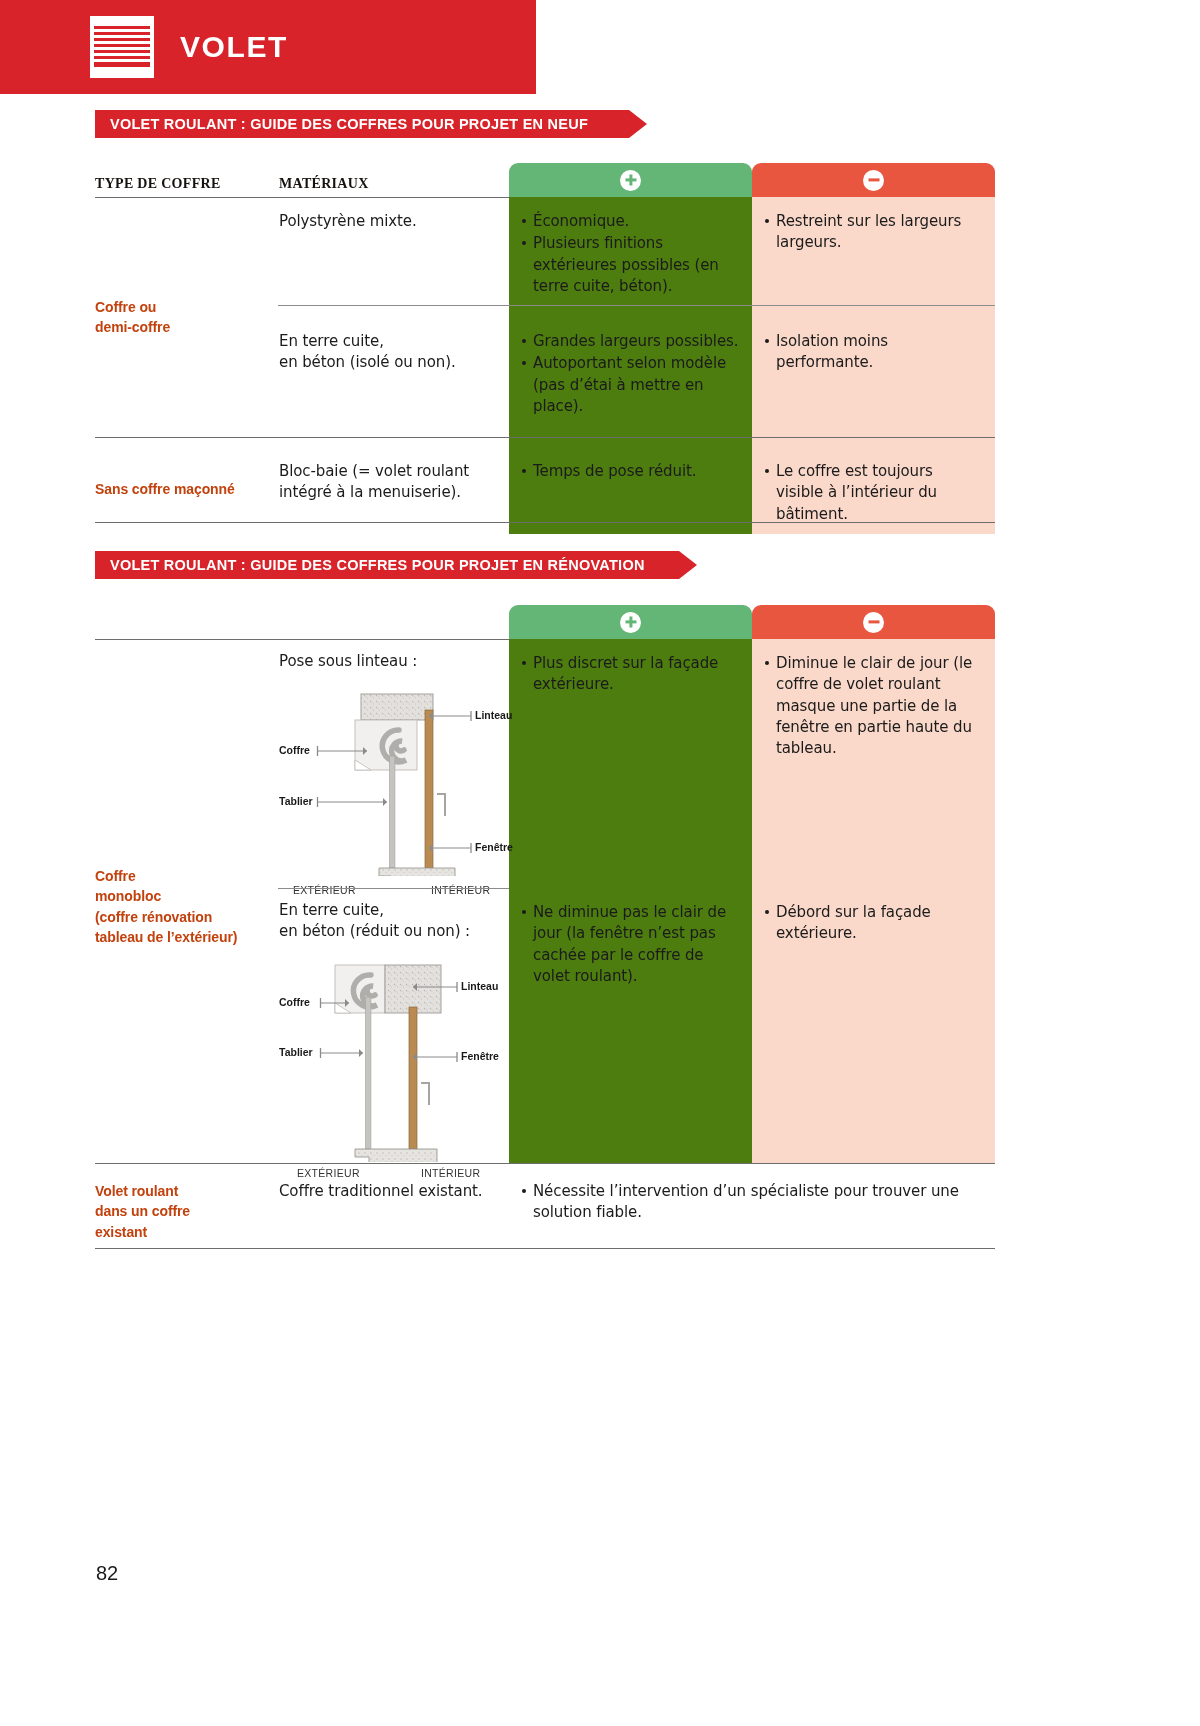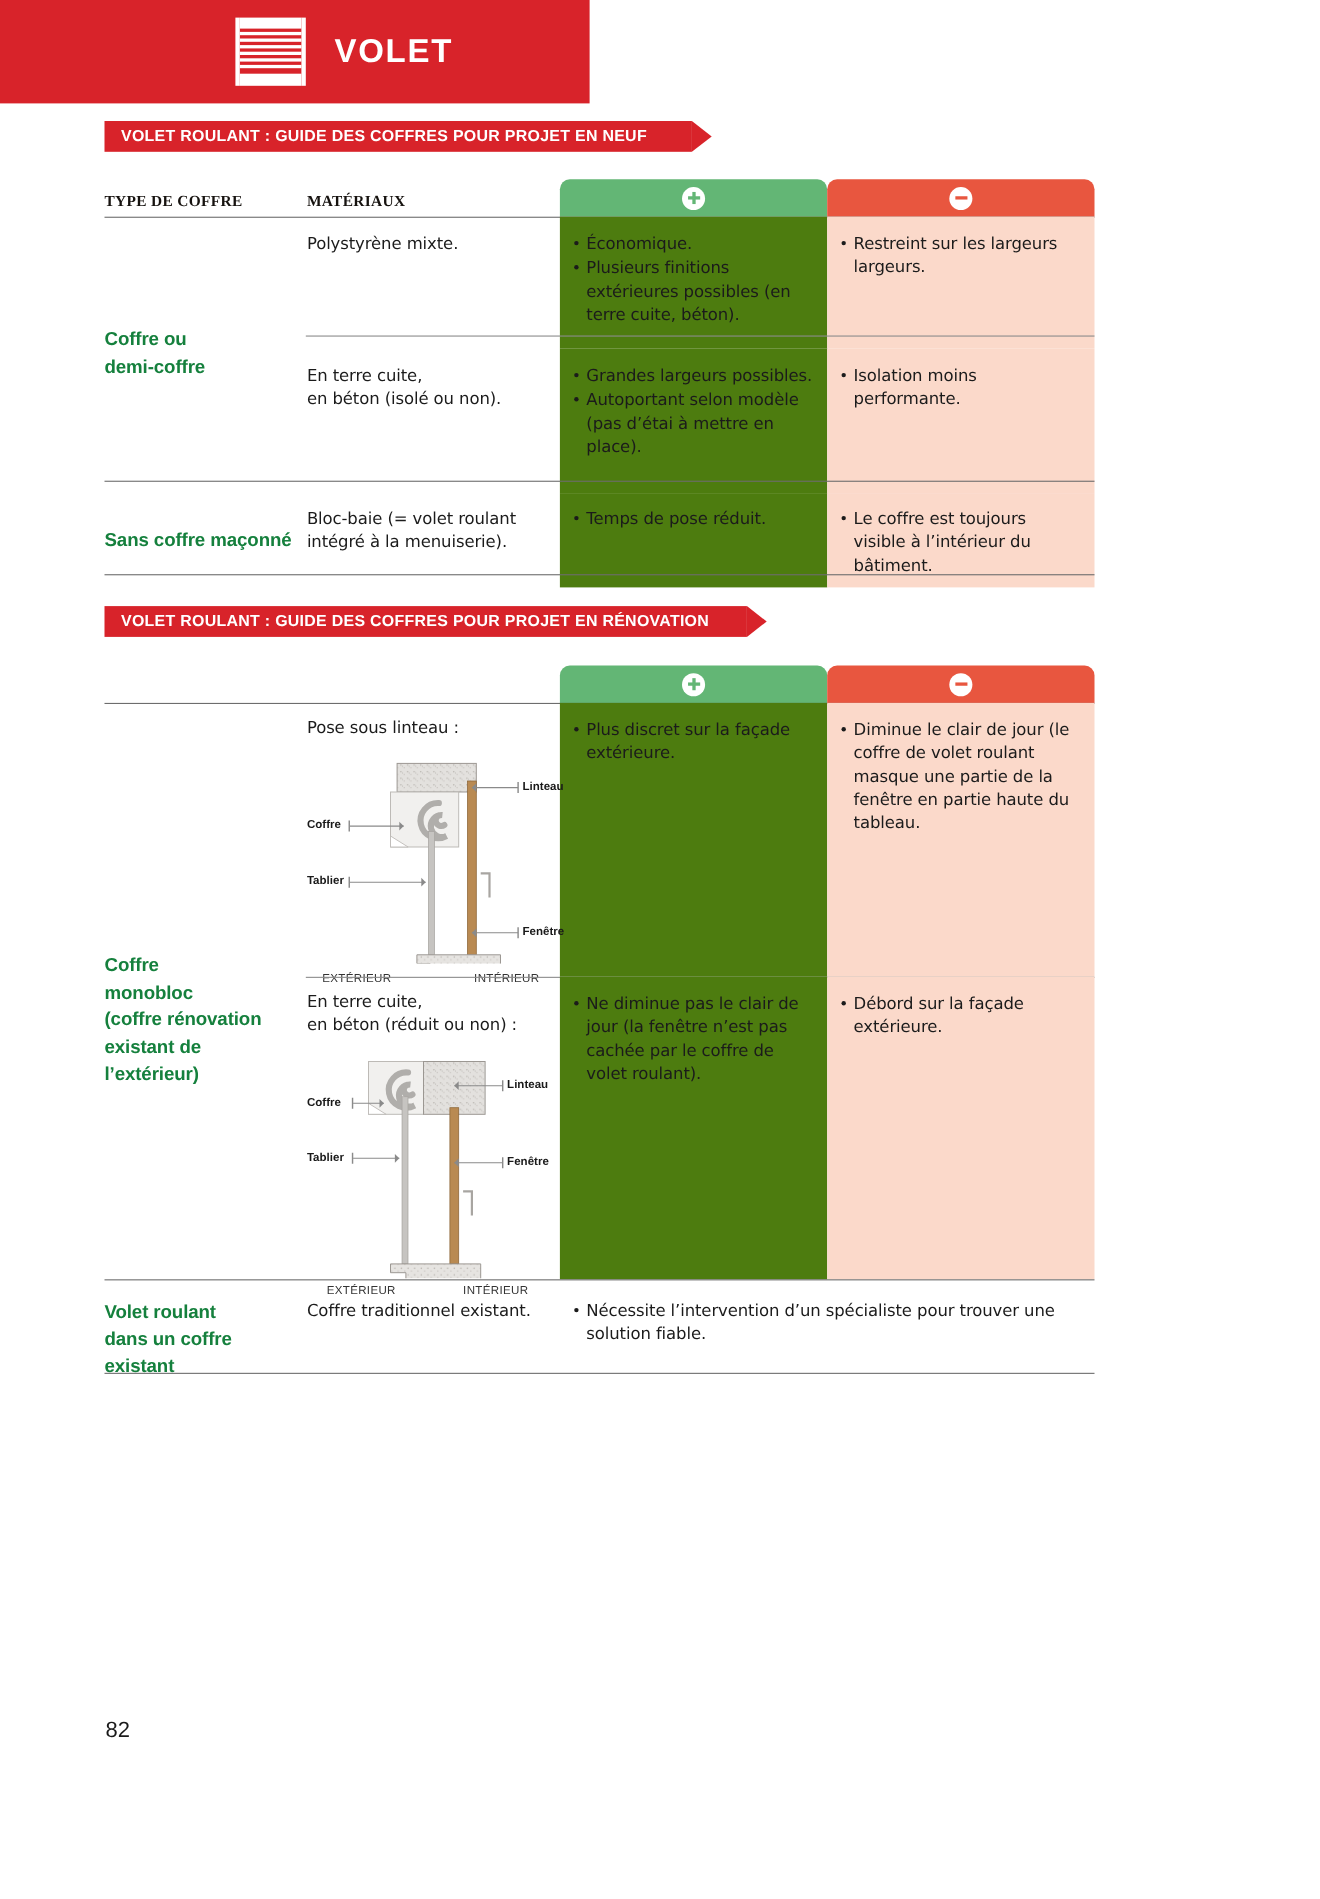--- a/index.html
+++ b/index.html
@@ -7,21 +7,21 @@
     width:1200px;height:1726px;position:relative;
     font-family:"Liberation Sans","DejaVu Sans",sans-serif;
     color:#1a1a1a;
     -webkit-font-smoothing:antialiased;
   }
   .page{position:relative;width:1200px;height:1726px;overflow:hidden;background:#fff;}
 
   
   .banner{
     position:absolute;left:0;top:0;width:536px;height:94px;background:#d8232a;
-    display:flex;align-items:center;justify-content:center;
+    display:flex;align-items:center;
   }
   .banner-icon{
     width:56px;height:62px;margin-left:94px;position:relative;flex:none;
   }
   .banner-icon .slat{position:absolute;left:0;width:56px;background:#fff;}
   .banner-title{
     margin-left:30px;color:#fff;font-size:30px;font-weight:bold;letter-spacing:1.6px;
     font-family:"Liberation Sans",sans-serif;
   }
 
@@ -69,21 +69,21 @@
 
   .sep{position:absolute;left:0;width:900px;height:0;border-top:1.4px solid #6d6d6d;}
   .sep-thin{position:absolute;left:183px;width:717px;height:0;border-top:1.1px solid #8c8c8c;}
 
   .body-text{
     font-size:15px;line-height:1.42;color:#1b1b1b;
     font-family:"DejaVu Sans","Liberation Sans",sans-serif;
     font-weight:400;letter-spacing:-.1px;
   }
   .rowlabel{
-    font-size:17px;font-weight:bold;line-height:1.45;color:#15803d;
+    font-size:14px;font-weight:bold;line-height:1.45;color:#c2410c;
     font-family:"Liberation Sans",sans-serif;letter-spacing:-.1px;
   }
   ul.bl{margin:0;padding:0;list-style:none;}
   ul.bl li{position:relative;padding-left:12px;margin:0 0 1px 0;}
   ul.bl li:before{
     content:"";position:absolute;left:1px;top:8px;width:4px;height:4px;border-radius:50%;background:#1b1b1b;
   }
 
   
   .diagram{position:relative;}
@@ -321,21 +321,21 @@
     </div>
 
     <div class="sep-thin" style="top:283px;"></div>
 
     <div class="row" style="min-height:275px;">
       <div class="c-type rowlabel">
         <div style="margin-top:-22px;">
           <div>Coffre</div>
           <div>monobloc</div>
           <div>(coffre rénovation</div>
-          <div>existant de l’extérieur)</div>
+          <div>tableau de l’extérieur)</div>
         </div>
       </div>
 
       <div class="c-mat" style="padding-top:12px;">
         <div class="body-text">En terre cuite,</div>
         <div class="body-text" style="margin-bottom:4px;">en béton (réduit ou non) :</div>
 
         <div class="diagram" style="width:225px;height:215px;">
           <svg width="225" height="215" viewBox="0 0 225 215">
 

